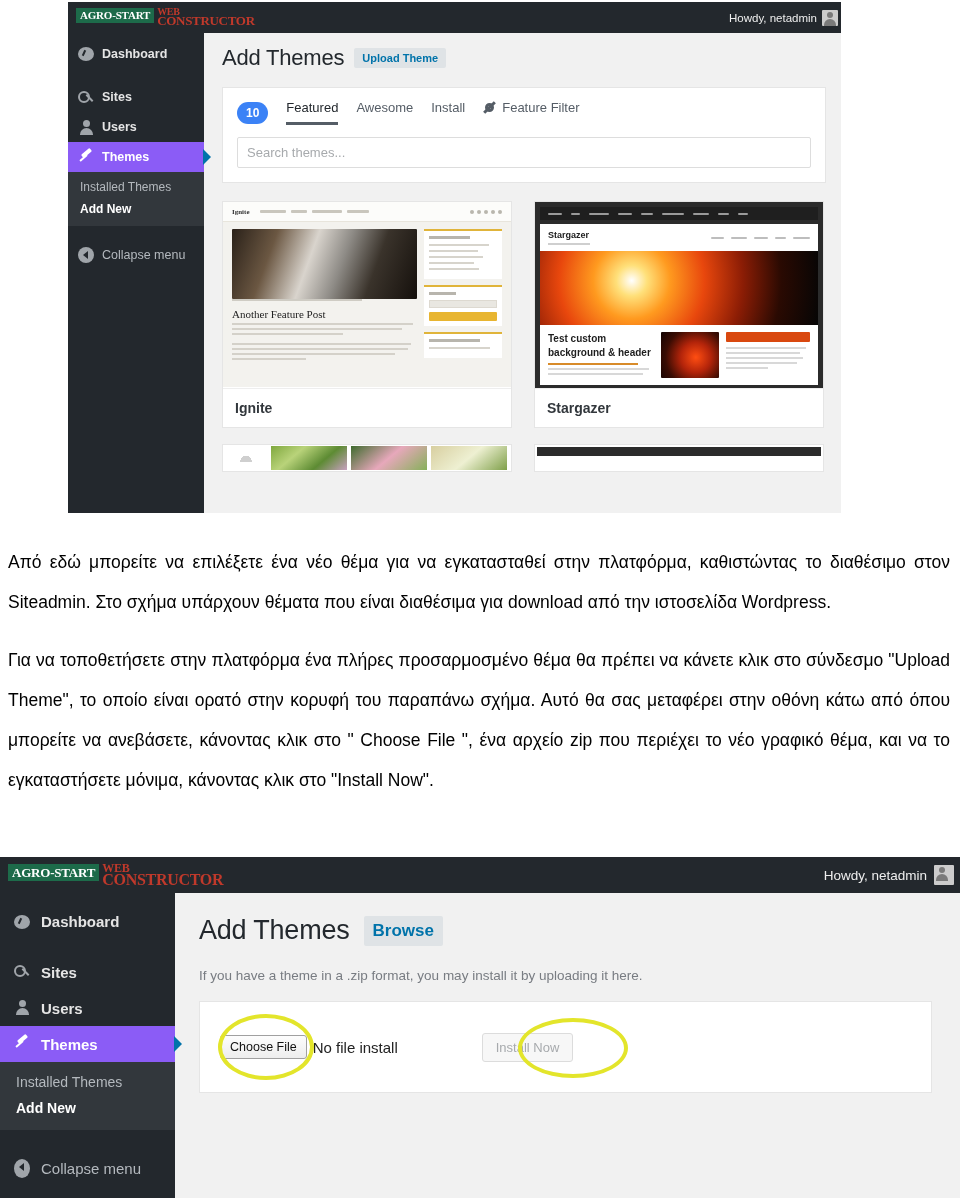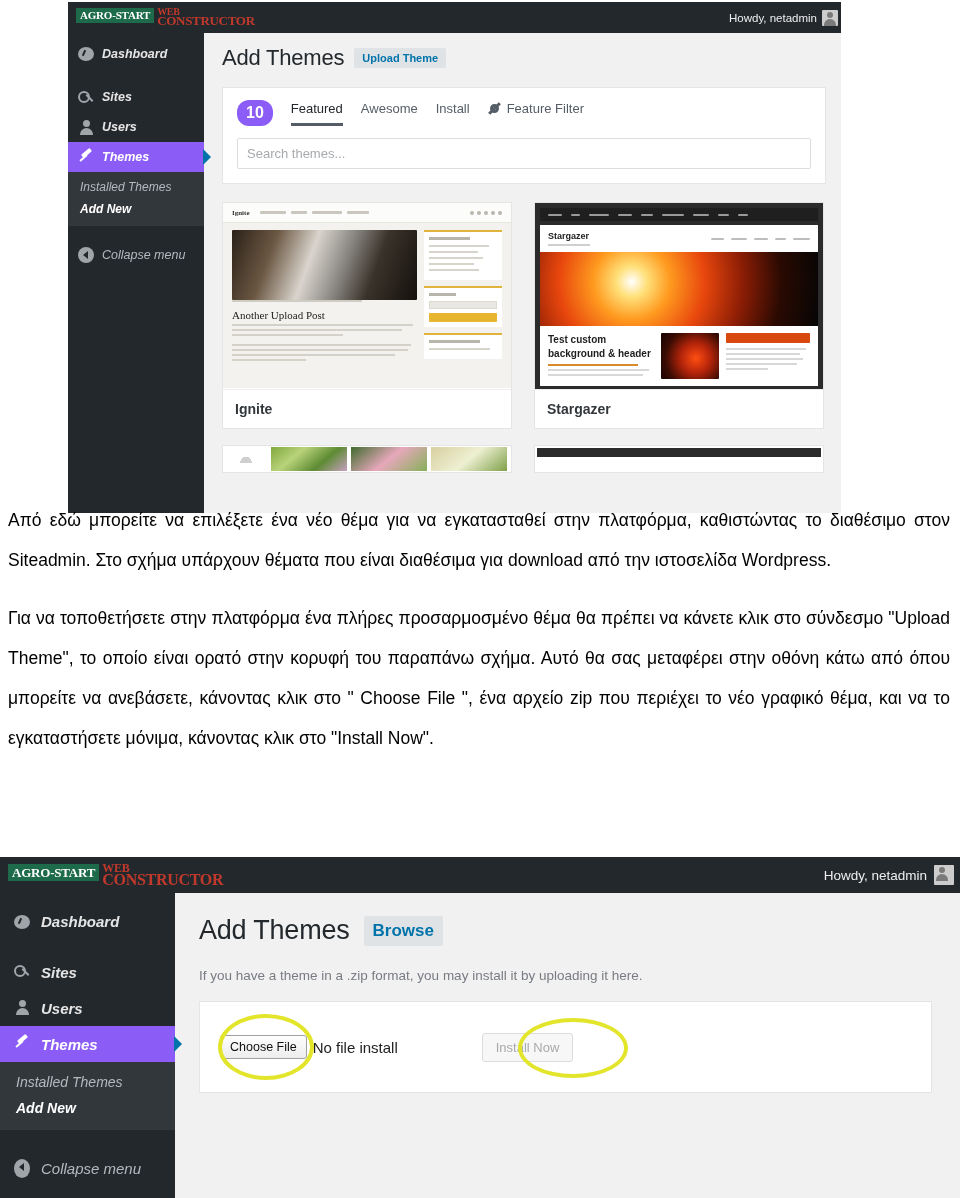--- a/index.html
+++ b/index.html
@@ -46,21 +46,21 @@
   }
   .avatar::after {
     content:""; position:absolute; left:2px; top:9px; width:12px; height:7px;
     background:#7a7a7a; border-radius: 6px 6px 0 0;
   }
 
   .wp-body { display: flex; height: calc(100% - 31px); }
 
   .wp-sidebar {
     width: 136px; background: #23282d; flex: 0 0 136px;
-    padding-top: 6px; position: relative; font-style: italic;
+    padding-top: 6px; position: relative;
   }
   .menu-item {
     display: flex; align-items: center; gap: 8px;
     padding: 7px 0 7px 10px; color: #e5e5e5;
     font-size: 12.5px; font-weight: bold; position: relative;
   }
   .menu-item .ic { width: 16px; height: 16px; flex: 0 0 16px; display:block; position:relative; }
   .menu-item.active { background: #8b5cf6; color: #fff; }
   .menu-item.active::after {
     content: ""; position: absolute; right: -7px; top: 50%;
@@ -90,22 +90,22 @@
   .page-head { display: flex; align-items: center; gap: 10px; margin-bottom: 16px; }
   .page-title { font-size: 22px; color: #23282d; font-weight: normal; letter-spacing:-0.2px;}
   .page-action {
     background: #dfe3e6; color: #0073aa; font-size: 11px; font-weight: bold;
     padding: 4px 8px; border-radius: 2px; white-space: nowrap;
   }
 
   .panel { background: #fff; border: 1px solid #e5e5e5; padding: 12px 14px 14px 14px; }
   .tabbar { display: flex; align-items: center; gap: 18px; padding-bottom: 4px; position:relative;}
   .count-pill {
-    background: #8b5cf6; color: #fff; border-radius: 12px;
-    font-size: 16px; padding: 4px 9px; font-weight: bold;
+    background: #3b82f6; color: #fff; border-radius: 12px;
+    font-size: 12px; padding: 4px 9px; font-weight: bold;
   }
   .tab { font-size: 13px; color: #555d66; position: relative; padding-bottom: 10px;}
   .tab.active { color: #23282d; }
   .tab.active::after {
     content:""; position:absolute; left:0; right:0; bottom:0; height:3px; background:#555d66;
   }
   .filter-tab { display:flex; align-items:center; gap:6px; font-size:13px; color:#555d66; padding-bottom:10px;}
   .gear { width:13px;height:13px;position:relative;display:inline-block;}
   .gear::before{content:"";position:absolute;inset:2px;border:3px solid #555d66;border-radius:50%;}
   .gear::after{content:"";position:absolute;left:5px;top:-1px;width:3px;height:15px;background:#555d66;
@@ -292,21 +292,21 @@
                     <i class="dot"></i>
                     <i class="dot"></i>
                     <i class="dot"></i>
                     <i class="dot"></i>
                 </span>
               </div>
               <div class="ign-body">
                 <div class="ign-left">
                   <div class="ign-hero"></div>
                   <div class="ign-meta"></div>
-                  <div class="ign-hl">Another Upload Post</div>
+                  <div class="ign-hl">Another Feature Post</div>
                   <div class="ign-p" style="width:98%"></div>
                     <div class="ign-p" style="width:92%"></div>
                   <div class="ign-p" style="width:60%"></div>
                   <div style="height:5px"></div>
                   <div class="ign-p" style="width:97%"></div>
                     <div class="ign-p" style="width:95%"></div>
                   <div class="ign-p" style="width:88%"></div>
                     <div class="ign-p" style="width:40%"></div>
                 </div>
                 <div class="ign-right">
@@ -397,21 +397,21 @@
           </div>
           <div class="r3dark">
             <div class="r3bar"></div>
           </div>
         </div>
 
       </div>
     </div>
   </div>
 
-  <div class="prose" style="top:500px;">
+  <div class="prose" style="top:542px;">
     <p>Από εδώ μπορείτε να επιλέξετε ένα νέο θέμα για να εγκατασταθεί στην πλατφόρμα, καθιστώντας το διαθέσιμο στον Siteadmin. Στο σχήμα υπάρχουν θέματα που είναι διαθέσιμα για download από την ιστοσελίδα Wordpress.</p>
     <p style="margin-top:18px">Για να τοποθετήσετε στην πλατφόρμα ένα πλήρες προσαρμοσμένο θέμα θα πρέπει να κάνετε κλικ στο σύνδεσμο "Upload Theme", το οποίο είναι ορατό στην κορυφή του παραπάνω σχήμα. Αυτό θα σας μεταφέρει στην οθόνη κάτω από όπου μπορείτε να ανεβάσετε, κάνοντας κλικ στο " Choose File ", ένα αρχείο zip που περιέχει το νέο γραφικό θέμα, και να το εγκαταστήσετε μόνιμα, κάνοντας κλικ στο "Install Now".</p>
   </div>
 
   <div class="shot" style="left:0px; top:857px; width:960px; height:341px;">
 
     <div class="wp-adminbar" style="height:36px;">
       <div class="brand">
         <span class="brand-agro" style="font-size:13px">AGRO-START</span>
         <span class="brand-web">

